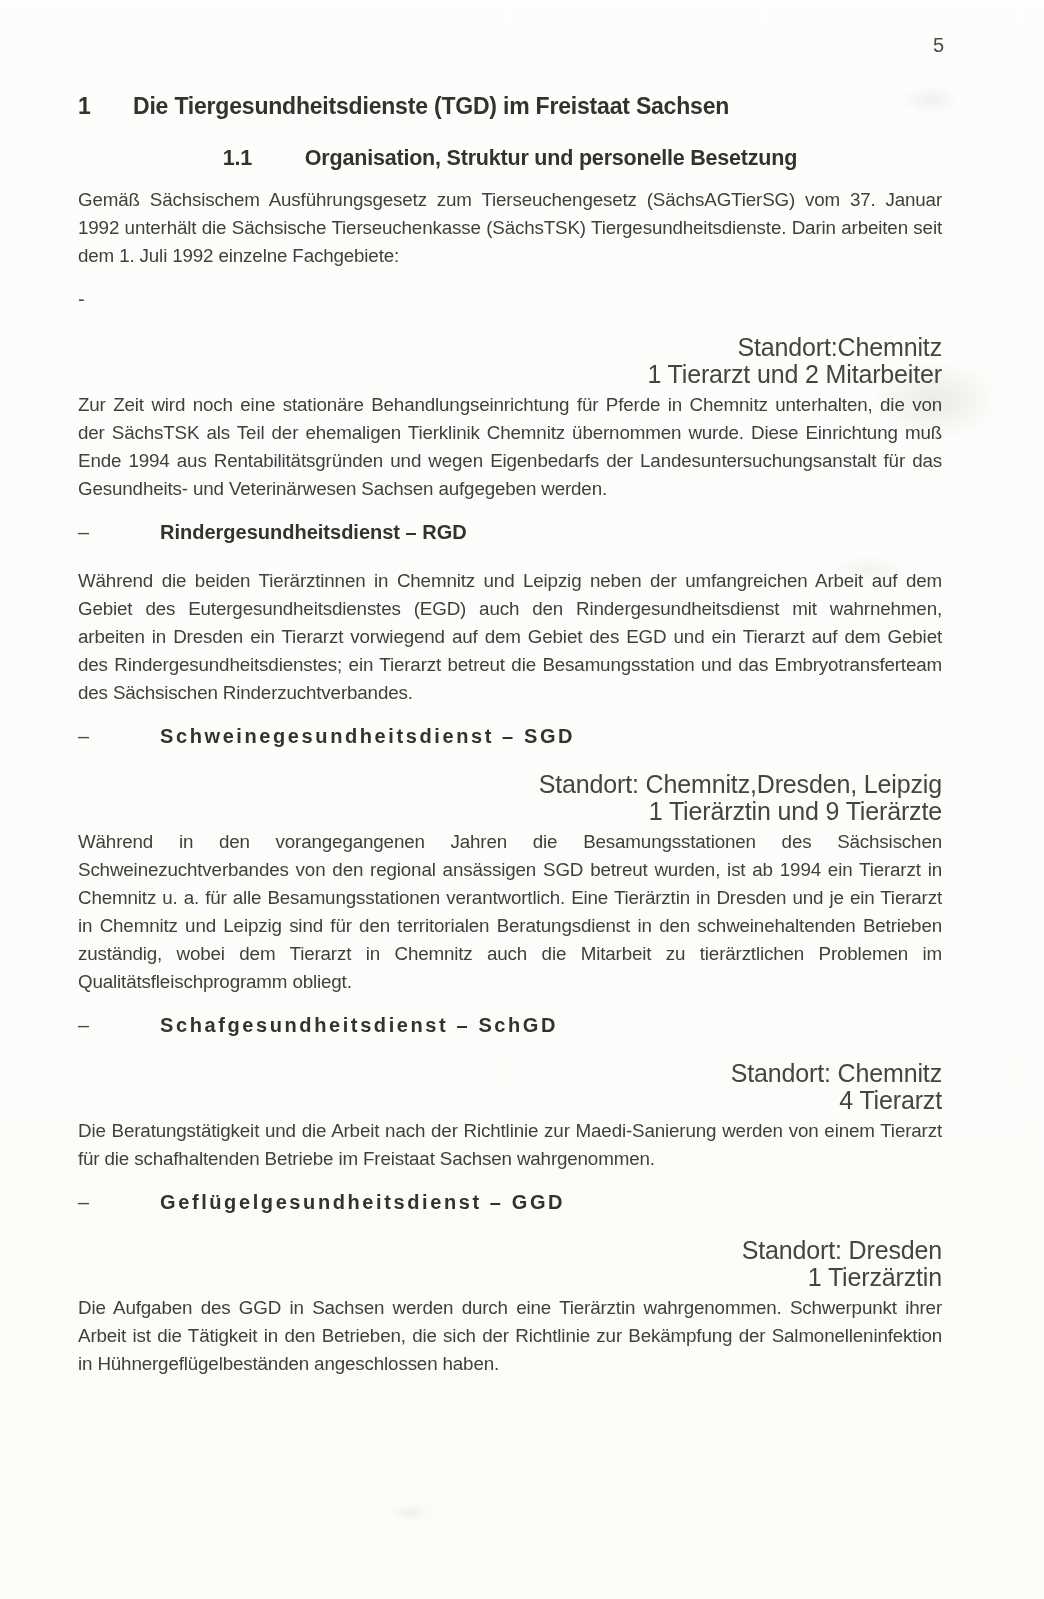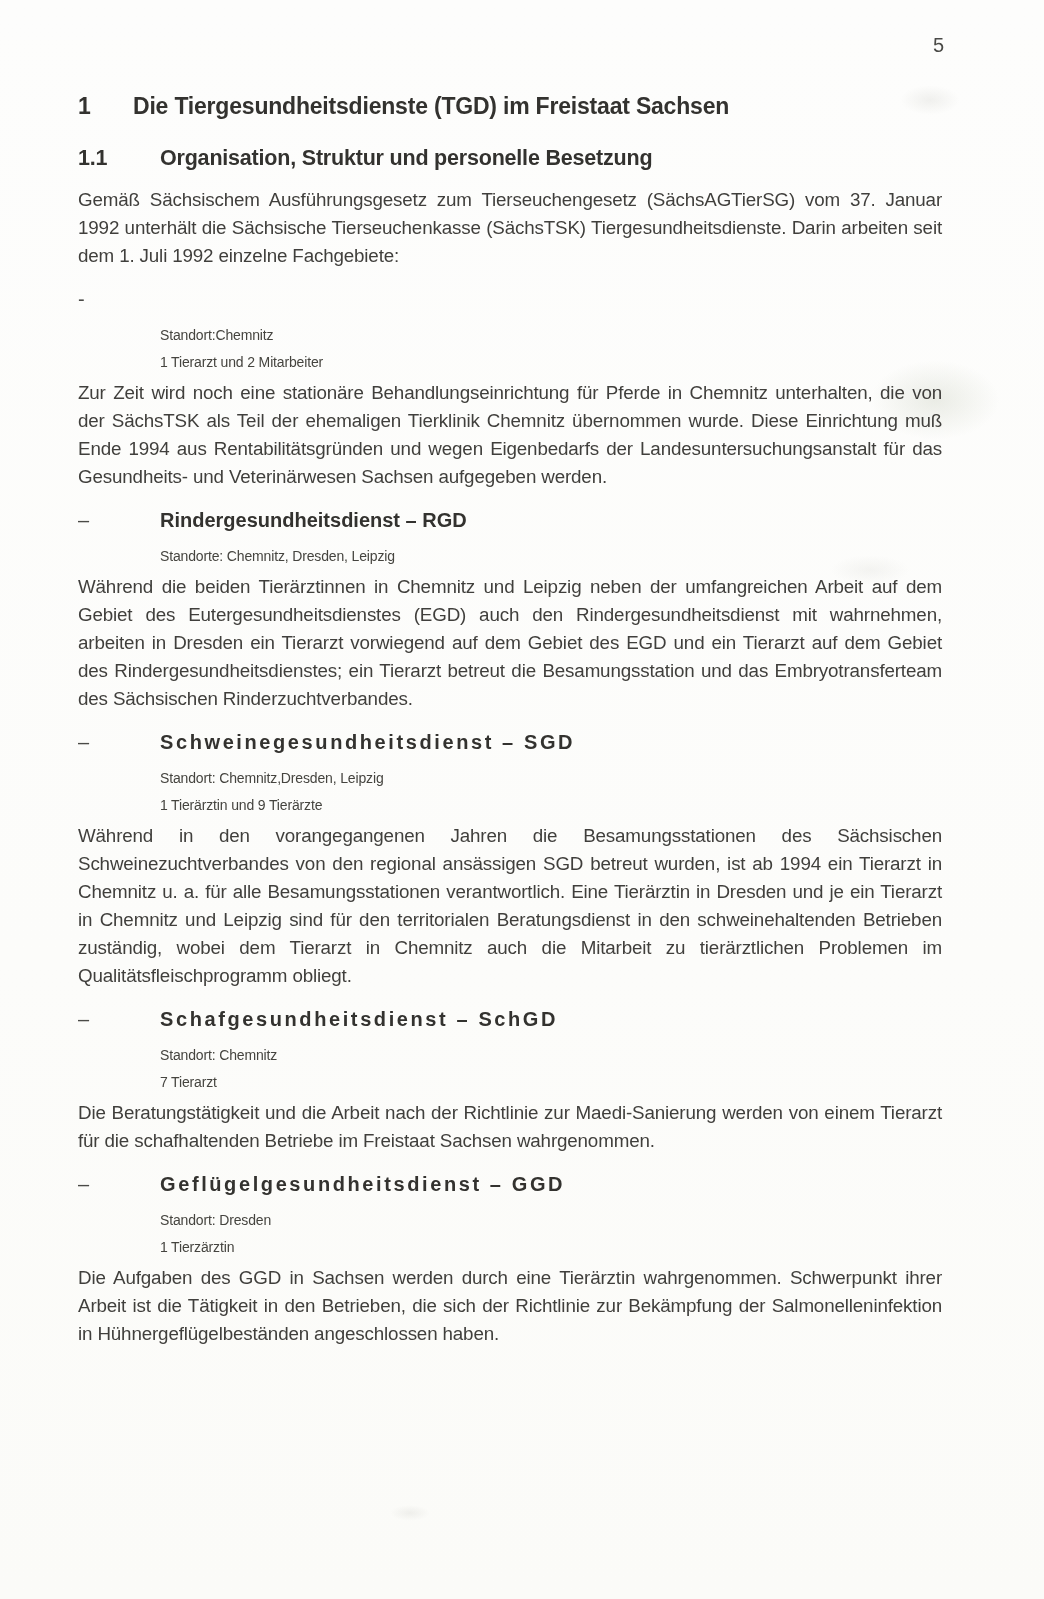--- a/index.html
+++ b/index.html
@@ -40,20 +40,21 @@
     letter-spacing: -0.2px;
   }
   h1.doc-h1 .num { flex: 0 0 55px; }
   h2.doc-h2 {
     display: flex;
     margin: 26px 0 0 0;
     font-size: 21.5px;
     font-weight: bold;
     color: #33322f;
     letter-spacing: -0.2px;
+    justify-content: center;
   }
   h2.doc-h2 .num { flex: 0 0 82px; }
   p.body-text {
     margin: 15px 0 0 0;
     font-size: 18.8px;
     line-height: 28px;
     letter-spacing: -0.15px;
     text-align: justify;
     color: #403f3c;
   }
@@ -65,25 +66,26 @@
     font-weight: bold;
     color: #33322f;
   }
   .service-heading .bullet {
     flex: 0 0 82px;
     font-weight: normal;
     color: #4a4a47;
   }
   .service-heading.spaced .title { letter-spacing: 2.6px; }
   .service-details {
-    margin: 11px 0 0 82px;
-    font-size: 14px;
+    margin: 23px 0 0 82px;
+    font-size: 25px;
     line-height: 27px;
     letter-spacing: -0.15px;
     color: #45443f;
+    text-align: right;
   }
   .service p.body-text { margin-top: 3px; }
 
   
   .artifact {
     position: absolute;
     pointer-events: none;
     border-radius: 50%;
   }
   .artifact.a1 {
@@ -138,21 +140,20 @@
       </div>
       <p class="body-text">Zur Zeit wird noch eine stationäre Behandlungseinrichtung für Pferde in Chemnitz unterhalten, die von der SächsTSK als Teil der ehemaligen Tierklinik Chemnitz übernommen wurde. Diese Einrichtung muß Ende 1994 aus Rentabilitätsgründen und wegen Eigenbedarfs der Landesuntersuchungsanstalt für das Gesundheits- und Veterinärwesen Sachsen aufgegeben werden.</p>
     </div>
 
     <div class="service">
       <div class="service-heading">
         <span class="bullet">–</span>
         <span class="title">Rindergesundheitsdienst – RGD</span>
       </div>
       <div class="service-details">
-        <div>Standorte: Chemnitz, Dresden, Leipzig</div>
       </div>
       <p class="body-text">Während die beiden Tierärztinnen in Chemnitz und Leipzig neben der umfangreichen Arbeit auf dem Gebiet des Eutergesundheitsdienstes (EGD) auch den Rindergesundheitsdienst mit wahrnehmen, arbeiten in Dresden ein Tierarzt vorwiegend auf dem Gebiet des EGD und ein Tierarzt auf dem Gebiet des Rindergesundheitsdienstes; ein Tierarzt betreut die Besamungsstation und das Embryotransferteam des Sächsischen Rinderzuchtverbandes.</p>
     </div>
 
     <div class="service">
       <div class="service-heading spaced">
         <span class="bullet">–</span>
         <span class="title">Schweinegesundheitsdienst – SGD</span>
       </div>
       <div class="service-details">
@@ -162,21 +163,21 @@
       <p class="body-text">Während in den vorangegangenen Jahren die Besamungsstationen des Sächsischen Schweinezuchtverbandes von den regional ansässigen SGD betreut wurden, ist ab 1994 ein Tierarzt in Chemnitz u. a. für alle Besamungsstationen verantwortlich. Eine Tierärztin in Dresden und je ein Tierarzt in Chemnitz und Leipzig sind für den territorialen Beratungsdienst in den schweinehaltenden Betrieben zuständig, wobei dem Tierarzt in Chemnitz auch die Mitarbeit zu tierärztlichen Problemen im Qualitätsfleischprogramm obliegt.</p>
     </div>
 
     <div class="service">
       <div class="service-heading spaced">
         <span class="bullet">–</span>
         <span class="title">Schafgesundheitsdienst – SchGD</span>
       </div>
       <div class="service-details">
         <div>Standort: Chemnitz</div>
-        <div>7 Tierarzt</div>
+        <div>4 Tierarzt</div>
       </div>
       <p class="body-text">Die Beratungstätigkeit und die Arbeit nach der Richtlinie zur Maedi-Sanierung werden von einem Tierarzt für die schafhaltenden Betriebe im Freistaat Sachsen wahrgenommen.</p>
     </div>
 
     <div class="service">
       <div class="service-heading spaced">
         <span class="bullet">–</span>
         <span class="title">Geflügelgesundheitsdienst – GGD</span>
       </div>
       <div class="service-details">

